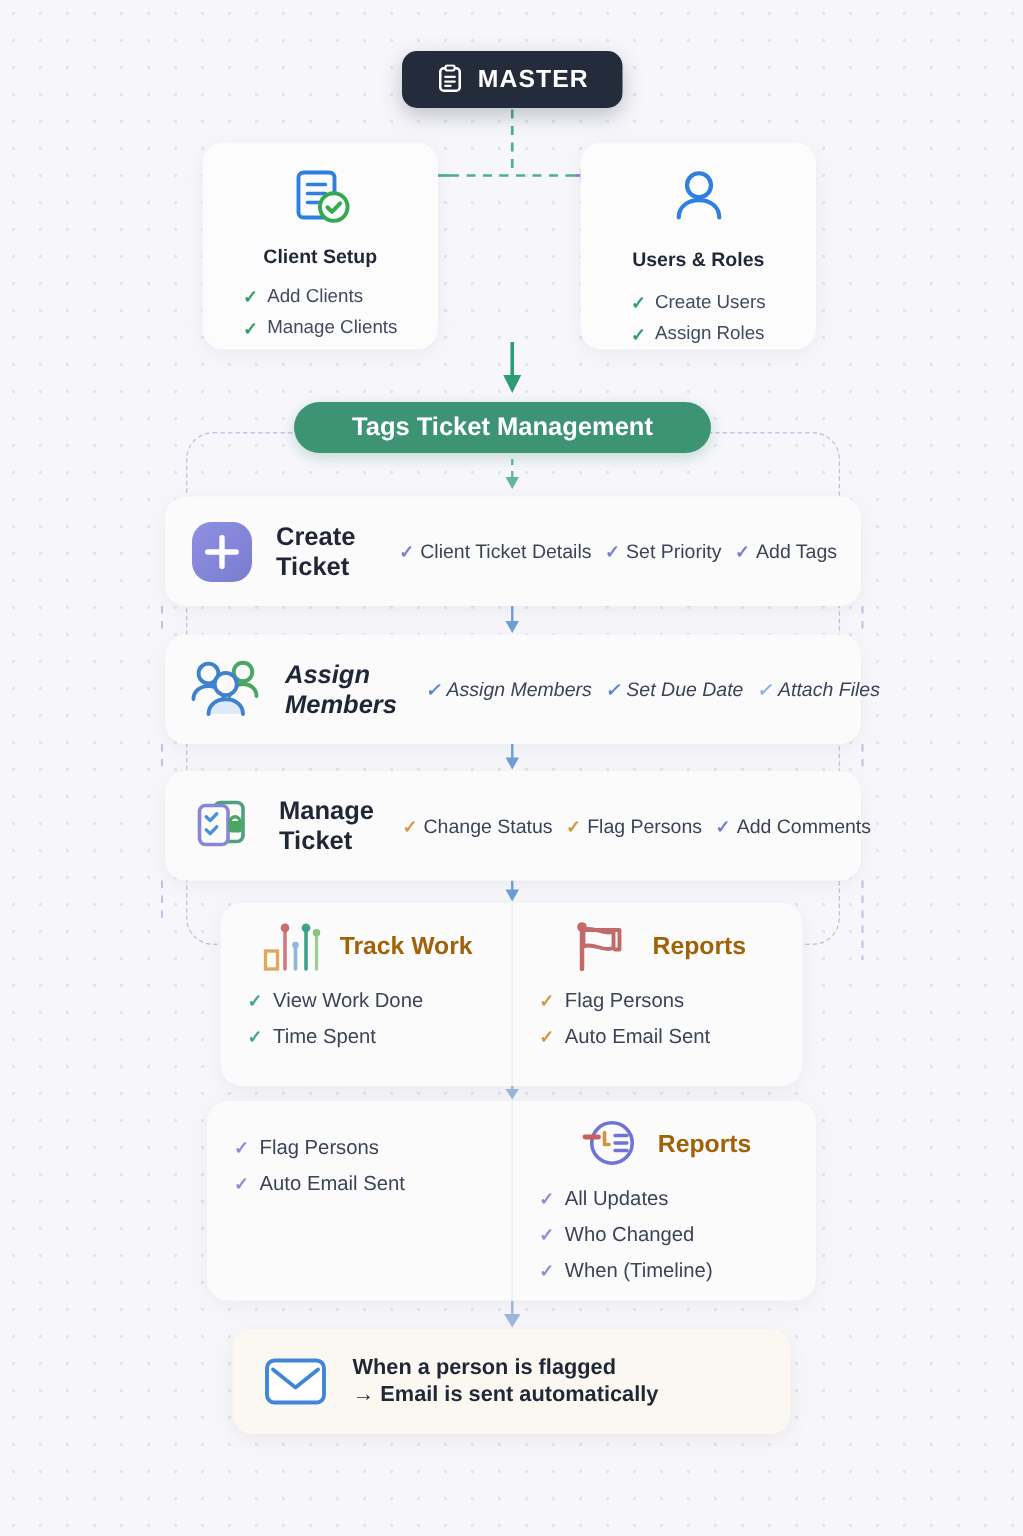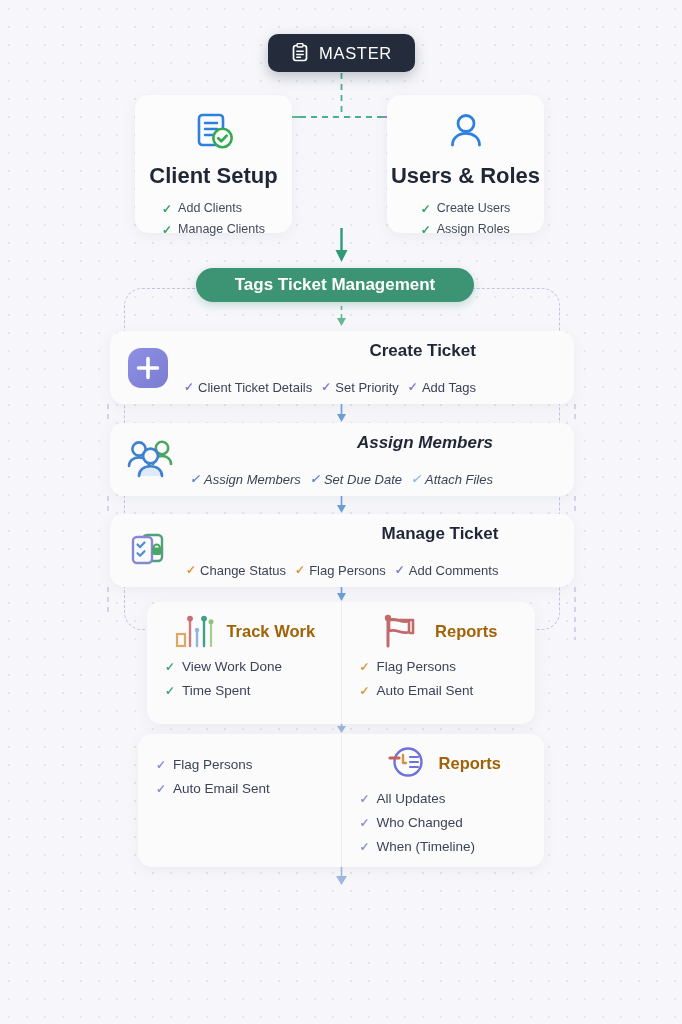--- a/index.html
+++ b/index.html
@@ -23,37 +23,37 @@
   
   .master {
     position: absolute; left: 268px; top: 34px;
     width: 147px; height: 38px;
     background: #242c3b;
     border-radius: 10px;
     display: flex; align-items: center; justify-content: center; gap: 10px;
     box-shadow: 0 5px 14px rgba(40,50,70,0.28);
   }
   .master .label {
-    color: #ffffff; font-size: 16.5px; font-weight: 400; letter-spacing: .7px;
+    color: #ffffff; font-size: 16.5px; font-weight: 700; letter-spacing: .7px;
   }
 
   
   .topcard {
     position: absolute; top: 95px;
     width: 157px; height: 138px;
     background: #fcfcfd;
     border-radius: 14px;
     box-shadow: 0 3px 14px rgba(90,100,130,0.09);
     display: flex; flex-direction: column; align-items: center;
     padding-top: 14px;
   }
   #card-client { left: 135px; }
   #card-users  { left: 387px; justify-content: space-between; }
   .topcard .tc-title {
-    font-size: 22px; font-weight: 700; color: #1f2636; margin-top: 6px;
+    font-size: 13px; font-weight: 700; color: #1f2636; margin-top: 6px;
   }
   .topcard ul { list-style: none; margin-top: 9px; }
   .topcard li {
     font-size: 12.5px; color: #414b5e; line-height: 21px;
     display: flex; align-items: center; gap: 6px;
   }
   .chk { font-size: 12px; font-weight: 700; line-height: 1; }
 
   
   .greenpill {
@@ -81,21 +81,21 @@
     background: #fbfbfc;
     border-radius: 14px;
     box-shadow: 0 3px 13px rgba(90,100,130,0.085);
     display: flex; align-items: center;
     padding: 13px 16px;
     gap: 14px;
   }
   #row-create { top: 331px; height: 73px; }
   #row-assign { top: 423px; height: 73px; font-style: italic; }
   #row-manage { top: 514px; height: 73px; }
-  .steprow .sr-body { display: flex; flex-direction: column; gap: 19px; align-items: flex-end; }
+  .steprow .sr-body { display: flex; flex-direction: row; gap: 19px; }
   .steprow .sr-title { font-size: 17px; font-weight: 700; color: #1f2636; }
   .steprow .sr-tags { display: flex; align-items: center; gap: 9px; flex-wrap: nowrap; }
   .steprow .sr-tag {
     font-size: 13px; color: #3b4457; white-space: nowrap;
     display: flex; align-items: center; gap: 4px;
   }
 
   
   .duo {
     position: absolute;
@@ -409,14 +409,26 @@
           <span>Who Changed</span>
         </li>
         <li>
           <span class="chk" style="color:#8a8fd8">✓</span>
           <span>When (Timeline)</span>
         </li>
       </ul>
     </div>
   </div>
 
+  <div id="note">
+    <span>
+      <svg class="ico" width="44" height="36" viewBox="0 0 44 36">
+        <rect x="3" y="4" width="38" height="28" rx="5" fill="#ffffff" stroke="#3f86d8" stroke-width="2.6"></rect>
+        <path d="M7 10l15 12 15-12" fill="none" stroke="#3f86d8" stroke-width="2.6" stroke-linecap="round" stroke-linejoin="round"></path>
+      </svg>
+    </span>
+    <div class="note-body">
+      <div class="note-line">When a person is flagged</div>
+      <div class="note-line">→ Email is sent automatically</div>
+    </div>
+  </div>
 
 </div>
 
 </body></html>

